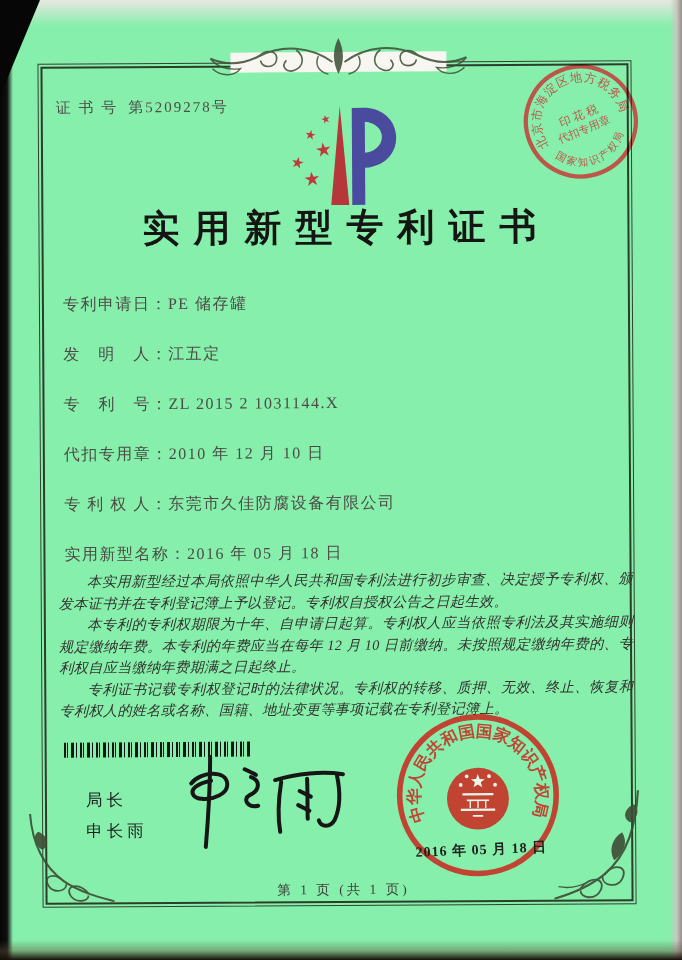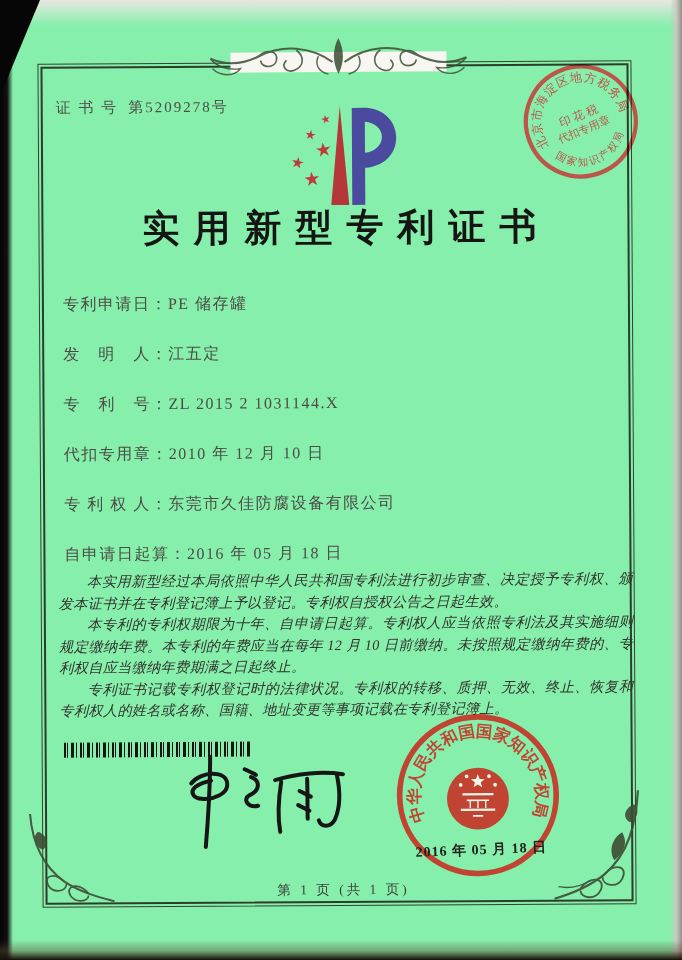--- a/index.html
+++ b/index.html
@@ -152,32 +152,36 @@
       <div class="field-row">
         <span>专　利　号</span><span>：</span><span>ZL 2015 2 1031144.X</span>
       </div>
       <div class="field-row">
         <span>代扣专用章</span><span>：</span><span>2010 年 12 月 10 日</span>
       </div>
       <div class="field-row">
         <span>专 利 权 人</span><span>：</span><span>东莞市久佳防腐设备有限公司</span>
       </div>
       <div class="field-row">
-        <span>自申请日起算</span><span>：</span><span>2016 年 05 月 18 日</span>
+        <span>实用新型名称</span><span>：</span><span>2016 年 05 月 18 日</span>
       </div>
     </div>
 
     <div class="body-text">
       <p>本实用新型经过本局依照中华人民共和国专利法进行初步审查、决定授予专利权、颁发本证书并在专利登记簿上予以登记。专利权自授权公告之日起生效。</p>
       <p>本专利的专利权期限为十年、自申请日起算。专利权人应当依照专利法及其实施细则规定缴纳年费。本专利的年费应当在每年 12 月 10 日前缴纳。未按照规定缴纳年费的、专利权自应当缴纳年费期满之日起终止。</p>
       <p>专利证书记载专利权登记时的法律状况。专利权的转移、质押、无效、终止、恢复和专利权人的姓名或名称、国籍、地址变更等事项记载在专利登记簿上。</p>
     </div>
 
     <div class="barcode"></div>
 
+    <div class="director">
+      <div>局长</div>
+      <div>申长雨</div>
+    </div>
 
     <svg class="signature" width="175" height="100" viewBox="0 0 175 100">
       <g fill="none" stroke="#161616" stroke-width="4" stroke-linecap="round" stroke-linejoin="round">
         <path d="M34,4 C33,30 30,62 26,94"></path>
         <path d="M14,30 C24,18 50,18 50,32 C50,46 22,50 16,42 C12,36 20,30 34,28"></path>
         <path d="M68,18 C72,20 76,22 79,24"></path>
         <path d="M74,26 C84,30 82,40 72,44 C64,48 70,57 80,55"></path>
         <path d="M98,30 C120,24 146,23 166,27"></path>
         <path d="M104,32 C100,52 99,68 101,82"></path>
         <path d="M160,28 C163,46 162,60 156,72 C151,80 142,79 140,72"></path>

